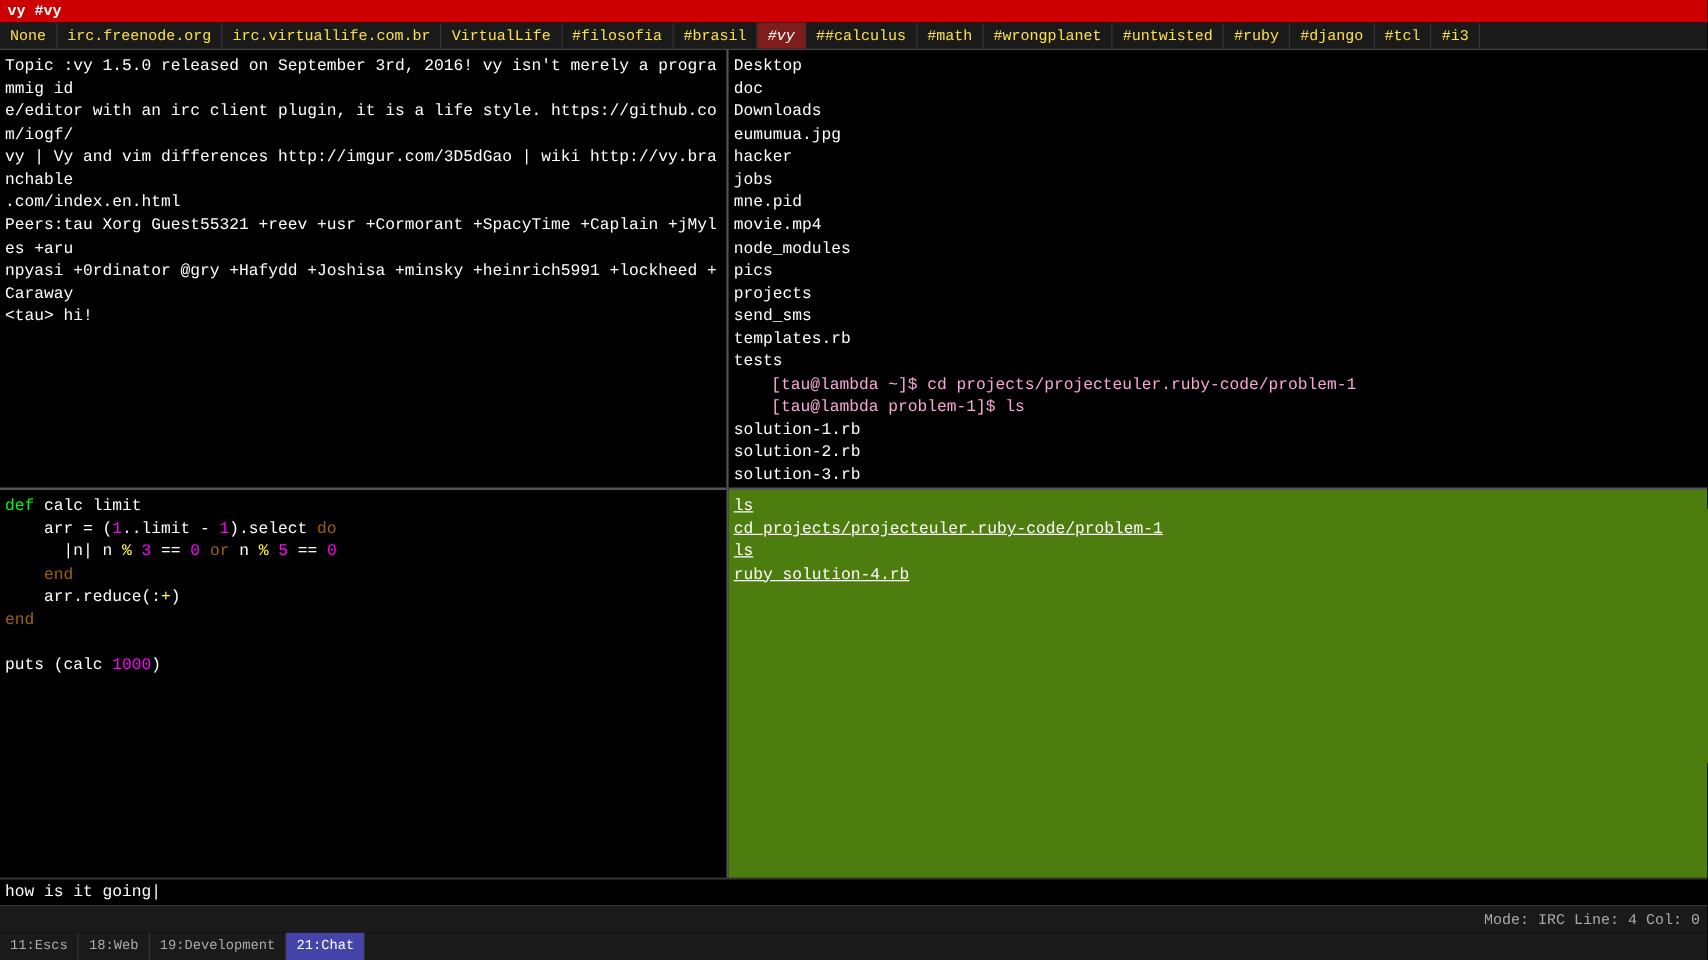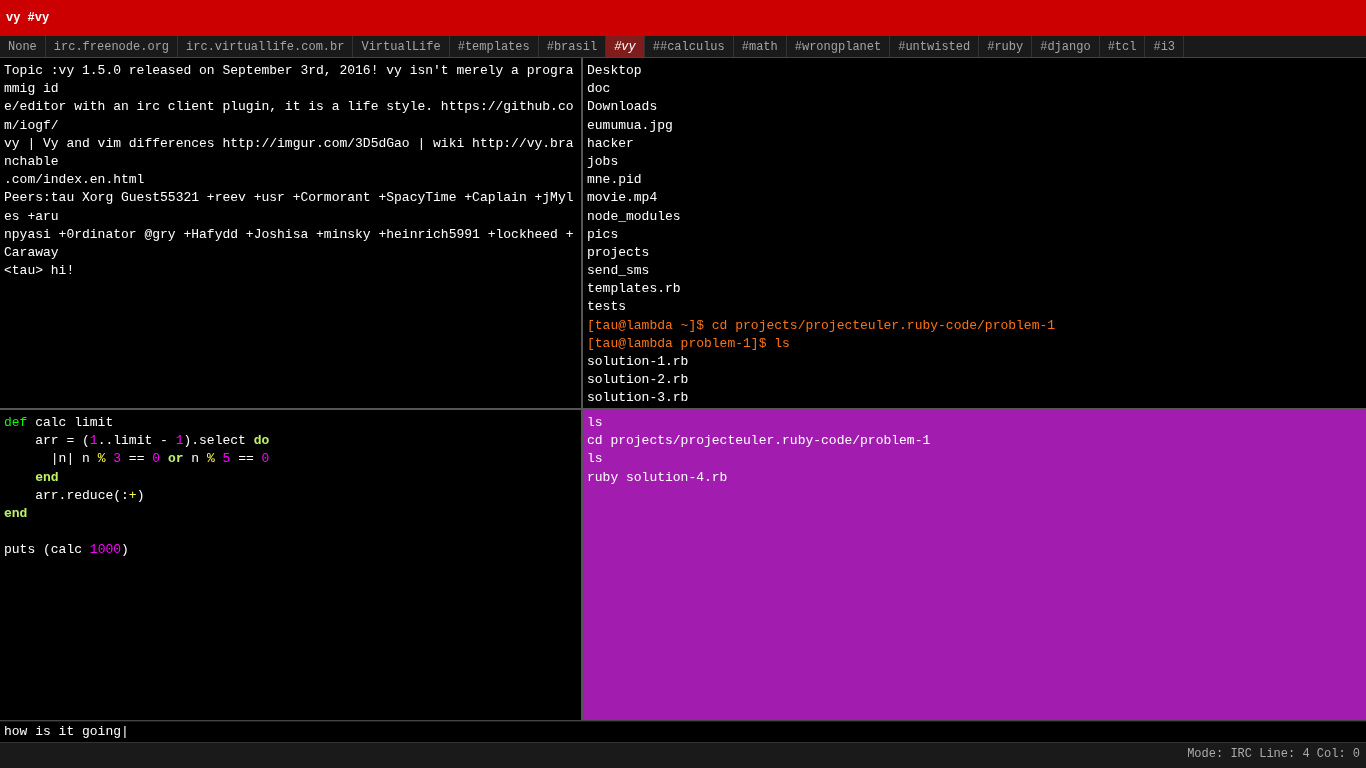--- a/index.html
+++ b/index.html
@@ -9,21 +9,21 @@
       background: #000;
       font-family: 'Courier New', Courier, monospace;
       font-size: 13px;
       overflow: hidden;
       color: #fff;
     }
 
     
     #title-bar {
       background: #cc0000;
-      height: 36px;
+      height: 18px;
       display: flex;
       align-items: center;
       padding: 0 6px;
     }
     #title-bar span {
       color: #fff;
       font-size: 12px;
       font-weight: bold;
     }
 
@@ -31,21 +31,21 @@
     #tab-bar {
       background: #1a1a1a;
       height: 22px;
       display: flex;
       align-items: center;
       border-bottom: 1px solid #444;
       overflow: hidden;
     }
     .tab {
       padding: 2px 8px;
-      color: #a3a3a3;
+      color: #fde047;
       font-size: 12px;
       cursor: pointer;
       border-right: 1px solid #333;
       white-space: nowrap;
       height: 100%;
       display: flex;
       align-items: center;
     }
     .tab.active {
       color: #fff;
@@ -100,23 +100,24 @@
       height: 352px;
       background: #000;
       padding: 4px;
       overflow: hidden;
       border-bottom: 2px solid #555;
     }
 
     
     #terminal-bottom {
       flex: 1;
-      background: #a21caf;
+      background: #4d7c0f;
       padding: 4px;
       overflow: hidden;
+      text-decoration: underline;
     }
 
     
     #input-area {
       height: 22px;
       background: #1a1a1a;
       border-top: 1px solid #444;
       display: flex;
       align-items: center;
     }
@@ -179,49 +180,49 @@
     .status-info {
       flex: 1;
       display: flex;
       align-items: center;
       padding: 0 6px;
       color: #aaa;
       font-size: 11px;
       justify-content: flex-end;
     }
     .irc-white { color: #ffffff; }
-    .code-keyword { color: #bef264; font-weight: bold; }
+    .code-keyword { color: #a16207; }
     .code-number { color: #ff00ff; }
     .code-green { color: #00ff00; }
     .code-yellow { color: #ffff44; }
     .code-white { color: #ffffff; }
 
     pre {
       font-family: 'Courier New', Courier, monospace;
       font-size: 13px;
       line-height: 1.4;
       white-space: pre-wrap;
       word-break: break-all;
     }
-    .t-prompt { color: #f97316; }
+    .t-prompt { color: #f9a8d4; margin-left: 30px; }
     .t-white { color: #ffffff; }
   </style>
 </head>
 <body>
 
 <div id="title-bar">
   <span>vy  #vy</span>
 </div>
 
 <div id="tab-bar">
   <div class="tab">None</div>
   <div class="tab">irc.freenode.org</div>
   <div class="tab">irc.virtuallife.com.br</div>
   <div class="tab">VirtualLife</div>
-  <div class="tab">#templates</div>
+  <div class="tab">#filosofia</div>
   <div class="tab">#brasil</div>
   <div class="tab active">#vy</div>
   <div class="tab">##calculus</div>
   <div class="tab">#math</div>
   <div class="tab">#wrongplanet</div>
   <div class="tab">#untwisted</div>
   <div class="tab">#ruby</div>
   <div class="tab">#django</div>
   <div class="tab">#tcl</div>
   <div class="tab">#i3</div>
@@ -296,13 +297,19 @@
 
 <div id="input-area">
   <input id="input-field" type="text" value="how is it going|" style="">
 </div>
 
 <div id="mode-bar">
   <span>Mode: IRC  Line: 4  Col: 0</span>
 </div>
 
 <div id="status-bar">
+  <div class="status-tabs">
+    <div class="status-tab">11:Escs</div>
+    <div class="status-tab">18:Web</div>
+    <div class="status-tab">19:Development</div>
+    <div class="status-tab active">21:Chat</div>
+  </div>
 </div>
 
 </body></html>

